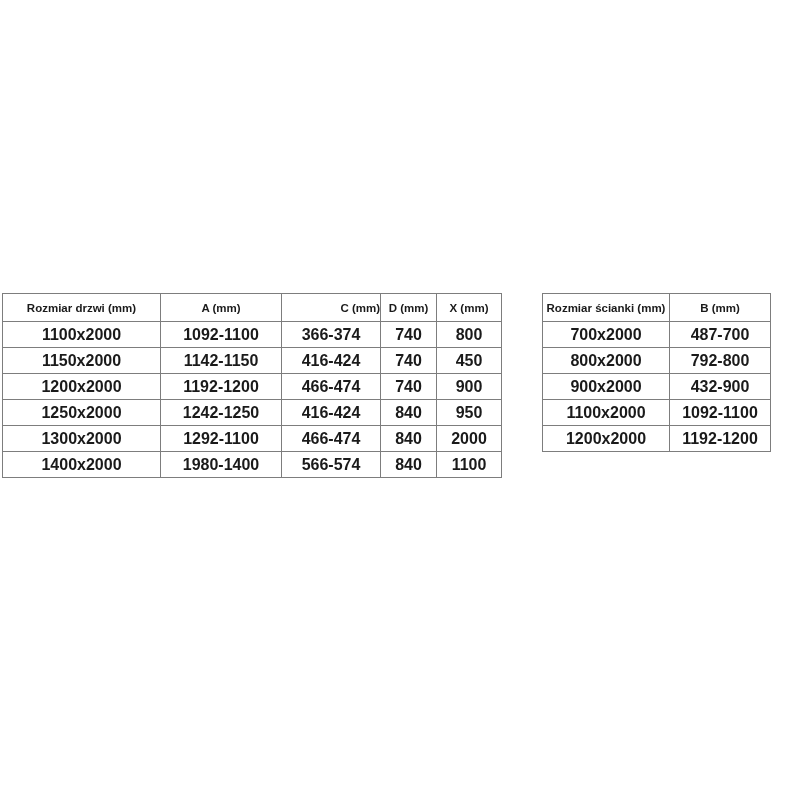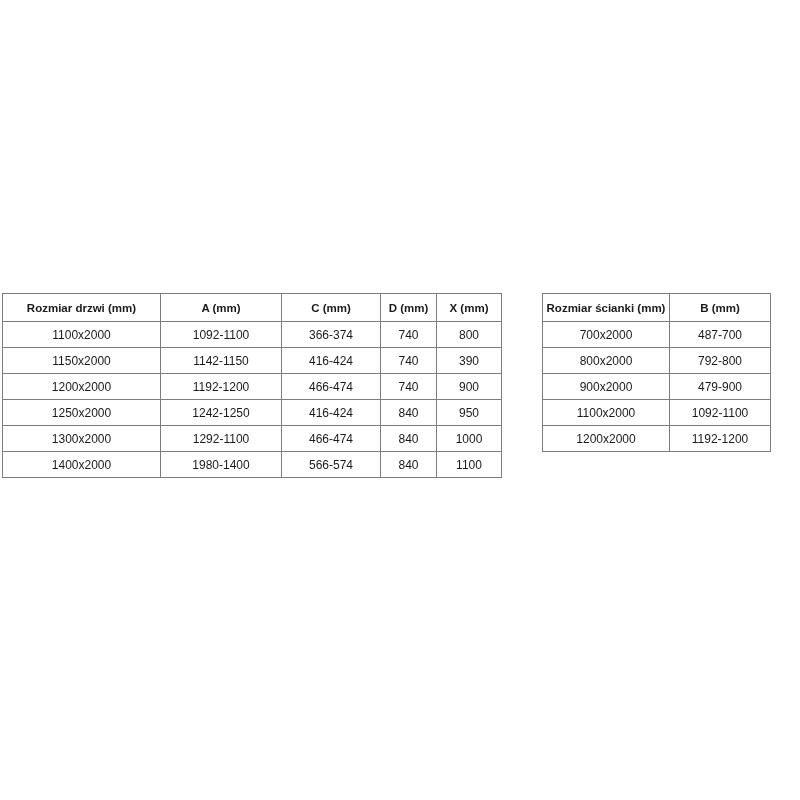--- a/index.html
+++ b/index.html
@@ -35,33 +35,33 @@
     overflow: hidden;
     color: #1a1a1a;
   }
   table.spec-table th {
     font-size: 11.5px;
     font-weight: bold;
     height: 27px;
     margin-left: 28px;
   }
   table.spec-table td {
-    font-size: 12px;
-    font-weight: normal;
+    font-size: 16px;
+    font-weight: bold;
     height: 25px;
   }
   
   #doors-table {
     left: 2px;
     top: 293px;
     width: 496px;
   }
   #doors-table th:nth-child(1) { width: 157px; }
   #doors-table th:nth-child(2) { width: 120px; }
-  #doors-table th:nth-child(3) { width: 98px; }
+  #doors-table th:nth-child(3) { width: 98px; text-align: right; }
   #doors-table th:nth-child(4) { width: 55px; }
   #doors-table th:nth-child(5) { width: 64px; }
   
   #walls-table {
     left: 542px;
     top: 293px;
     width: 228px;
   }
   #walls-table th:nth-child(1) { width: 126px; }
   #walls-table th:nth-child(2) { width: 100px; }
@@ -86,42 +86,42 @@
           <td>1092-1100</td>
           <td>366-374</td>
           <td>740</td>
           <td>800</td>
         </tr>
         <tr>
           <td>1150x2000</td>
           <td>1142-1150</td>
           <td>416-424</td>
           <td>740</td>
-          <td>390</td>
+          <td>450</td>
         </tr>
         <tr>
           <td>1200x2000</td>
           <td>1192-1200</td>
           <td>466-474</td>
           <td>740</td>
           <td>900</td>
         </tr>
         <tr>
           <td>1250x2000</td>
           <td>1242-1250</td>
           <td>416-424</td>
           <td>840</td>
           <td>950</td>
         </tr>
         <tr>
           <td>1300x2000</td>
           <td>1292-1100</td>
           <td>466-474</td>
           <td>840</td>
-          <td>1000</td>
+          <td>2000</td>
         </tr>
         <tr>
           <td>1400x2000</td>
           <td>1980-1400</td>
           <td>566-574</td>
           <td>840</td>
           <td>1100</td>
         </tr>
       </tbody>
     </table>
@@ -137,21 +137,21 @@
         <tr>
           <td>700x2000</td>
           <td>487-700</td>
         </tr>
         <tr>
           <td>800x2000</td>
           <td>792-800</td>
         </tr>
         <tr>
           <td>900x2000</td>
-          <td>479-900</td>
+          <td>432-900</td>
         </tr>
         <tr>
           <td>1100x2000</td>
           <td>1092-1100</td>
         </tr>
         <tr>
           <td>1200x2000</td>
           <td>1192-1200</td>
         </tr>
       </tbody>

